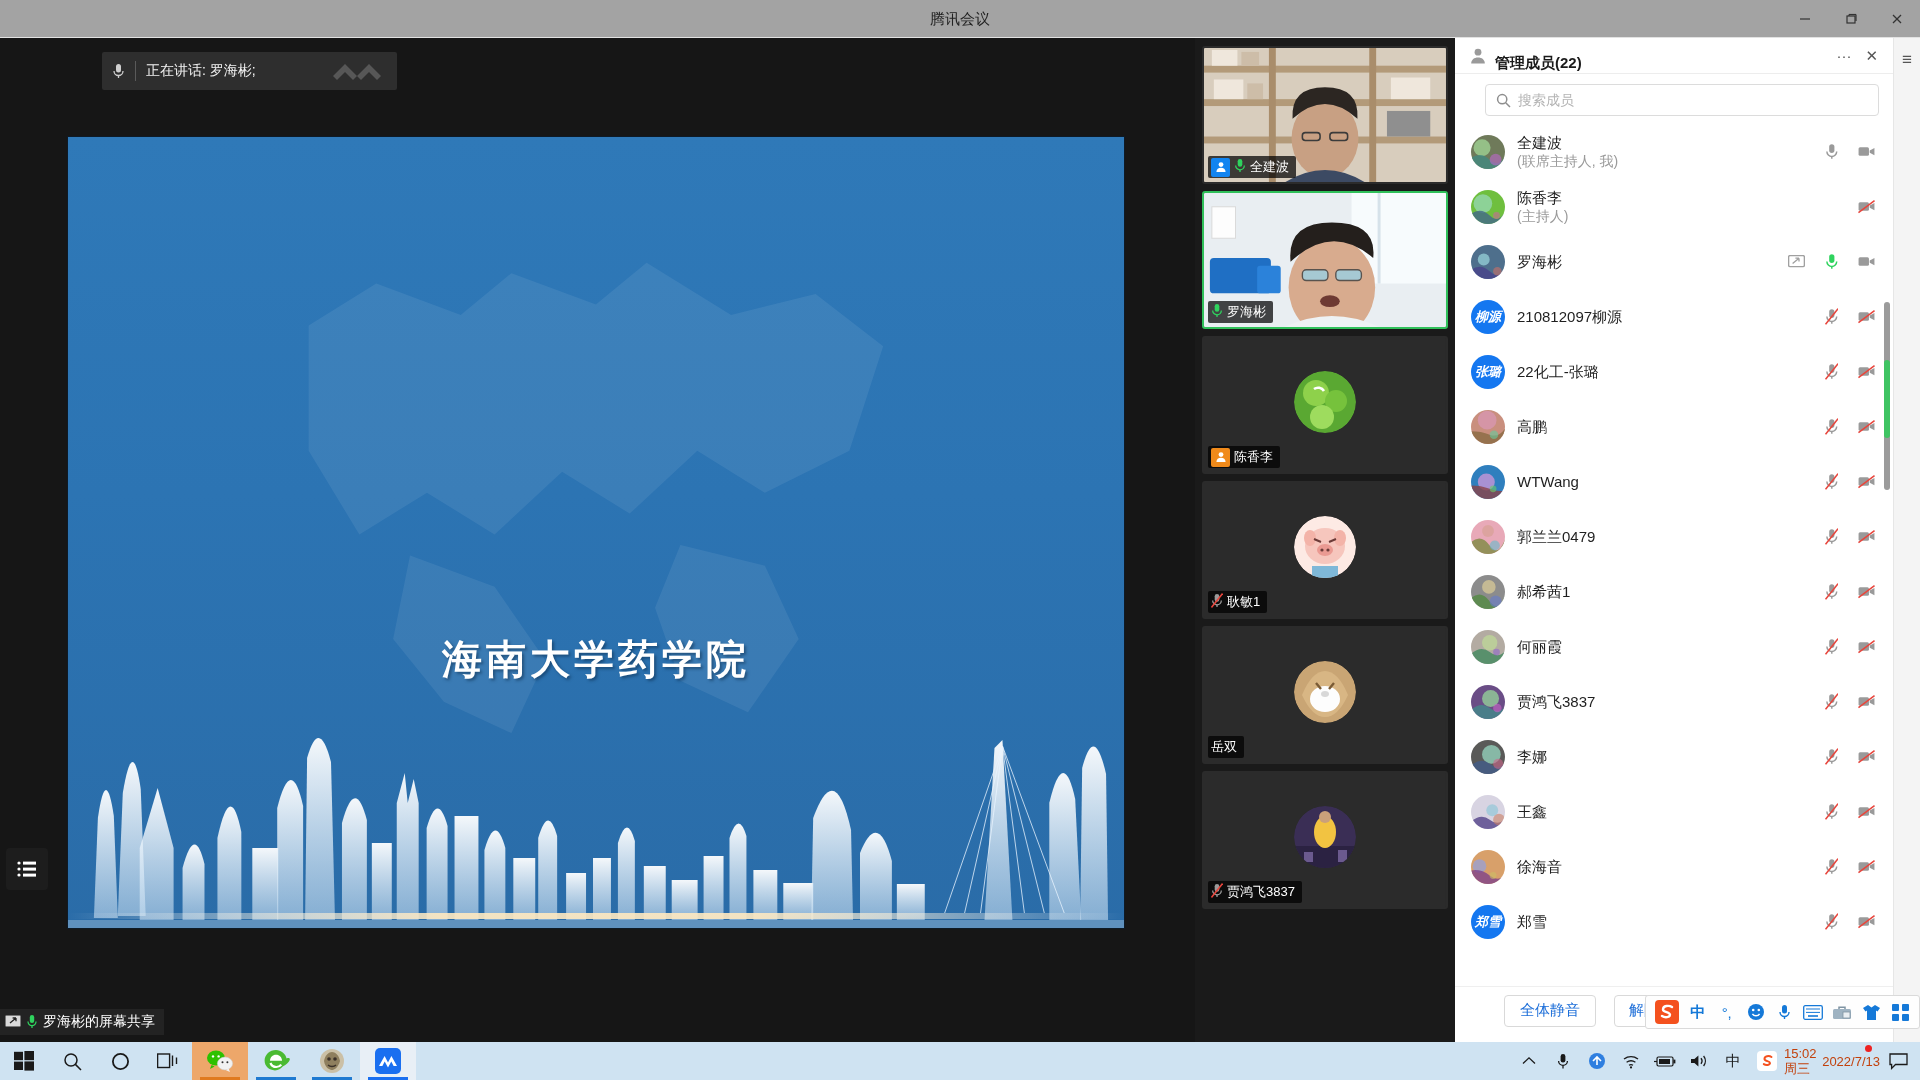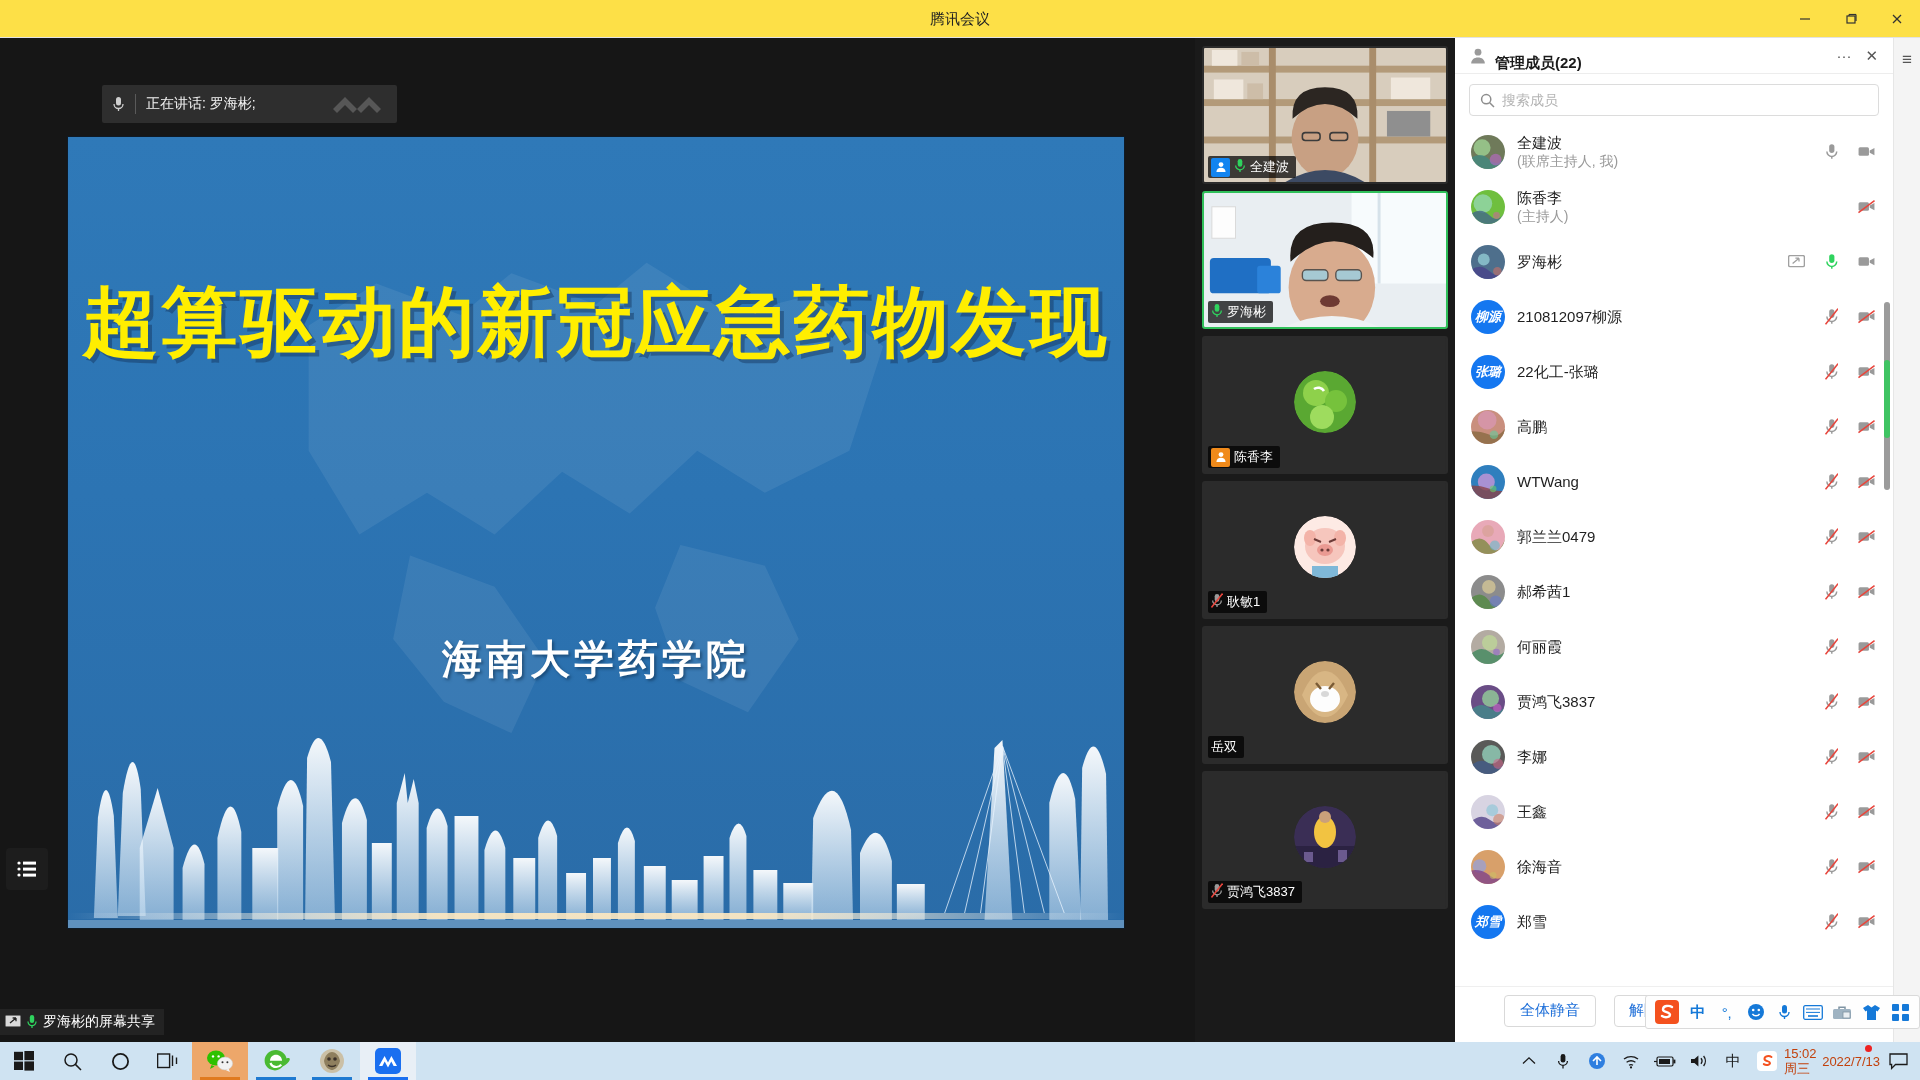--- a/index.html
+++ b/index.html
@@ -6,21 +6,21 @@
   html, body {
     width: 1920px; height: 1080px;
     font-family: "Liberation Sans", "DejaVu Sans", sans-serif;
     overflow: hidden; background: #000;
   }
   #app { position: relative; width: 1920px; height: 1080px; }
 
   
   .titlebar {
     position: absolute; left: 0; top: 0; width: 1920px; height: 38px;
-    background: #fde047; border-bottom: 1px solid #e2e2e2;
+    background: #a3a3a3; border-bottom: 1px solid #e2e2e2;
   }
   .titlebar-text {
     position: absolute; left: 0; top: 0; width: 1920px; height: 38px;
     line-height: 38px; text-align: center; font-size: 15px; color: #222;
   }
   .win-btns { position: absolute; right: 0; top: 0; height: 38px; display: flex; }
   .win-btn {
     width: 46px; height: 38px; display: flex; align-items: center; justify-content: center;
     font-size: 15px; color: #333;
   }
@@ -112,35 +112,35 @@
     display: flex; align-items: flex-start; justify-content: center; padding-top: 12px;
   }
   .panel-head {
     height: 36px; display: flex; align-items: center; gap: 8px;
     padding: 0 12px 0 14px; border-bottom: 1px solid #ededed; flex: 0 0 36px;
   }
   .panel-title { font-size: 15px; color: #1b1b1b; font-weight: 600; margin-top: 16px; }
   .panel-head .spacer { flex: 1; }
   .hd-icon { color: #555; font-size: 15px; cursor: pointer; padding: 0 3px; }
 
-  .search-wrap { padding: 10px 14px 8px 14px; flex: 0 0 auto; }
+  .search-wrap { padding: 10px 14px 8px 14px; flex: 0 0 auto; margin-left: 16px; }
   .search-box {
     height: 32px; border: 1px solid #dcdcdc; border-radius: 4px;
     display: flex; align-items: center; gap: 7px; padding: 0 10px;
   }
   .search-box input {
     border: 0; outline: 0; font-size: 14px; color: #333; flex: 1;
     background: transparent; font-family: inherit;
   }
   .search-box input::placeholder { color: #b4b4b4; }
 
   .speaking-toast {
     position: absolute; left: 102px; top: 52px; width: 295px; height: 38px;
     background: #2e2e2e; border-radius: 2px; display: flex; align-items: center;
-    gap: 10px; padding: 12px 10px; overflow: hidden; z-index: 8; margin-top: 33px;
+    gap: 10px; padding: 12px 10px; overflow: hidden; z-index: 8;
   }
   .speaking-toast .txt { color: #f2f2f2; font-size: 14px; white-space: nowrap; }
   .toast-deco { position: absolute; right: 6px; top: 6px; opacity: .45; }
 
   .plist { flex: 1; overflow: hidden; position: relative; }
   .prow {
     height: 55px; display: flex; align-items: center; padding: 0 18px 0 16px; gap: 12px;
   }
   .pavatar { width: 34px; height: 34px; border-radius: 50%; overflow: hidden; flex: 0 0 34px; position: relative; }
   .pavatar.initials {
@@ -237,21 +237,20 @@
   <div class="stage">
 
     <div class="slide">
 
       <svg class="slide-watermark" viewBox="0 0 400 280" preserveAspectRatio="none">
         <path d="M30,60 L70,40 L120,55 L150,35 L200,50 L230,30 L280,55 L330,45 L370,70 L350,120 L300,140 L260,120 L220,150 L180,130 L140,160 L100,140 L60,160 L30,120 Z" fill="#ffffff"></path>
         <path d="M90,170 L140,185 L170,220 L150,255 L110,240 L80,210 Z" fill="#ffffff"></path>
         <path d="M250,165 L300,175 L320,210 L290,245 L250,230 L235,195 Z" fill="#ffffff"></path>
       </svg>
 
-      <div class="slide-title">超算驱动的新冠应急药物发现</div>
       <div class="slide-affil">海南大学药学院</div>
 
       <svg class="skyline" viewBox="0 0 1060 230" preserveAspectRatio="none">
         <defs>
           <linearGradient id="bld" x1="0" y1="0" x2="0" y2="1">
             <stop offset="0%" stop-color="#ffffff" stop-opacity="0.95"></stop>
             <stop offset="100%" stop-color="#cfe4f5" stop-opacity="0.55"></stop>
           </linearGradient>
           <linearGradient id="glow" x1="0" y1="0" x2="1" y2="0">
             <stop offset="0%" stop-color="#ffffff" stop-opacity="0"></stop>

